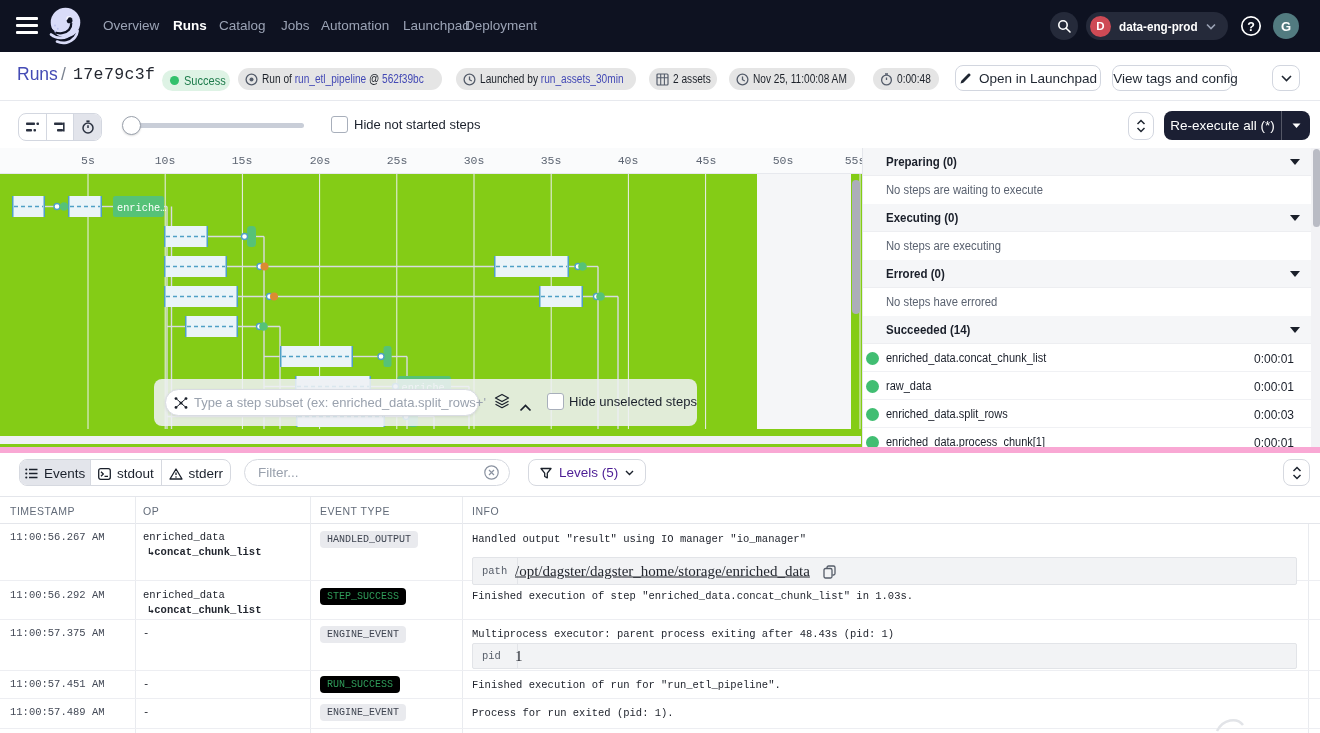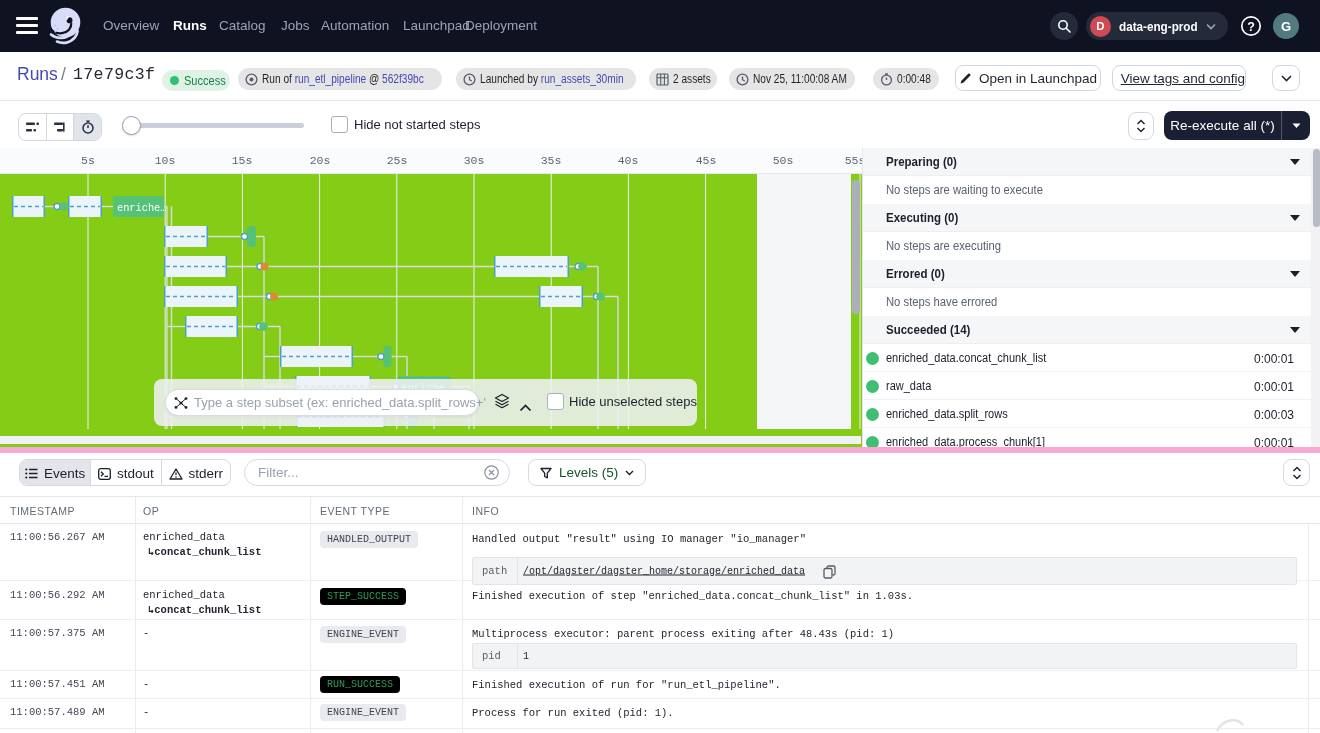--- a/index.html
+++ b/index.html
@@ -38,21 +38,21 @@
   
   #log { position:absolute; left:0; top:447px; width:1320px; height:332px; background:#fff; border-top:6px solid #f9a8d4; }
   .seg { display:flex; align-items:center; justify-content:center; gap:6px; font-size:13.5px; color:#1A202B; height:27px; }
   .pill { position:absolute; height:17px; border-radius:4px; font-family:"Liberation Mono", monospace; font-size:10px; display:flex; align-items:center; padding:0 7px; white-space:pre; }
   .pill.gray { background:#E9EAEE; color:#3E4450; }
   .pill.green { background:#000000; color:#2F9C59; }
   .lgtx { position:absolute; font-family:"Liberation Mono", monospace; font-size:10.5px; color:#22262F; white-space:pre; }
   .kvbox { position:absolute; left:472px; width:825px; background:#F2F3F5; border:1px solid #E2E4E8; border-radius:2px; }
   .kvbox .k { position:absolute; left:9px; top:50%; transform:translateY(-50%); font-family:"Liberation Mono", monospace; font-size:10.5px; color:#565D69; }
   .kvbox .sep { position:absolute; left:44px; top:0; bottom:0; width:1px; background:#E2E4E8; }
-  .kvbox .v { position:absolute; left:50px; top:50%; transform:translateY(-50%); font-family:Liberation Mono, monospace; font-size:10px; color:#23272F; }
+  .kvbox .v { position:absolute; left:42px; top:50%; transform:translateY(-50%); font-family:Liberation Serif, serif; font-size:15px; color:#23272F; }
   .cdiv { position:absolute; top:491px; bottom:0; width:1px; background:#E9EBEF; }
 </style>
 </head>
 <body>
 
 <div id="nav">
   <div class="abs" style="left:16px; top:17px; width:22px;">
     <div style="height:2.6px;background:#fff;border-radius:1px;margin-bottom:4.6px;"></div>
     <div style="height:2.6px;background:#fff;border-radius:1px;margin-bottom:4.6px;"></div>
     <div style="height:2.6px;background:#fff;border-radius:1px;"></div>
@@ -143,21 +143,21 @@
         <line x1="5" y1="1" x2="8" y2="1" stroke="#555D6B" stroke-width="1.4"></line>
       </svg>
     <span class="tx">0:00:48</span>
   </div>
   <div class="btn" style="left:955px;width:146px;">
     <svg width="13" height="13" viewBox="0 0 13 13">
         <path d="M1.5 11.5 L2.3 8.7 L9.2 1.8 a1.1 1.1 0 0 1 1.6 0 l0.4 0.4 a1.1 1.1 0 0 1 0 1.6 L4.3 10.7 Z" fill="#1F2631"></path>
       </svg>
     <span>Open in Launchpad</span>
   </div>
-  <div class="btn" style="left:1112px;width:134px;text-decoration:underline;">
+  <div class="btn" style="left:1112px;width:120px;">
     <svg width="14" height="14" viewBox="0 0 14 14">
         <path d="M1.5 1.5 H6.2 L12.5 7.8 L7.8 12.5 L1.5 6.2 Z" stroke="#1F2631" stroke-width="1.4" fill="none" stroke-linejoin="round"></path>
         <circle cx="4.4" cy="4.4" r="1" fill="#1F2631"></circle>
       </svg>
     <span>View tags and config</span>
   </div>
   <div class="btn" style="left:1272px;width:28px;">
     <svg width="11" height="7" viewBox="0 0 11 7">
         <path d="M1 1 L5.5 5.5 L10 1" stroke="#1F2631" stroke-width="1.6" fill="none"></path>
       </svg>
@@ -459,21 +459,21 @@
     <svg width="15" height="15" viewBox="0 0 15 15">
         <circle cx="7.5" cy="7.5" r="6.7" stroke="#8A92A0" stroke-width="1.2" fill="none"></circle>
         <path d="M5 5 L10 10 M10 5 L5 10" stroke="#8A92A0" stroke-width="1.2"></path>
       </svg>
   </div>
 
   <div class="abs" style="left:528px;top:6px;height:27px;border:1px solid #D6D9E0;border-radius:8px;display:flex;align-items:center;padding:0 11px;gap:7px;">
     <svg width="12" height="12" viewBox="0 0 12 12">
         <path d="M1 1.5 H11 L7.3 6.2 V10.8 L4.7 9.5 V6.2 Z" stroke="#1A202B" stroke-width="1.3" fill="none" stroke-linejoin="round"></path>
       </svg>
-    <span style="font-size:13.5px;color:#14532d;">Levels (5)</span>
+    <span style="font-size:13.5px;color:#4c1d95;">Levels (5)</span>
     <svg width="9" height="6" viewBox="0 0 9 6">
         <path d="M1 1 L4.5 4.5 L8 1" stroke="#1A202B" stroke-width="1.4" fill="none"></path>
       </svg>
   </div>
 
   <div class="abs" style="left:1283px;top:6px;width:27px;height:27px;border:1px solid #D6D9E0;border-radius:8px;display:flex;align-items:center;justify-content:center;">
     <svg width="10" height="14" viewBox="0 0 10 14">
         <path d="M1.5 5 L5 1.5 L8.5 5" stroke="#1F2631" stroke-width="1.5" fill="none"></path>
         <path d="M1.5 9 L5 12.5 L8.5 9" stroke="#1F2631" stroke-width="1.5" fill="none"></path>
       </svg>

